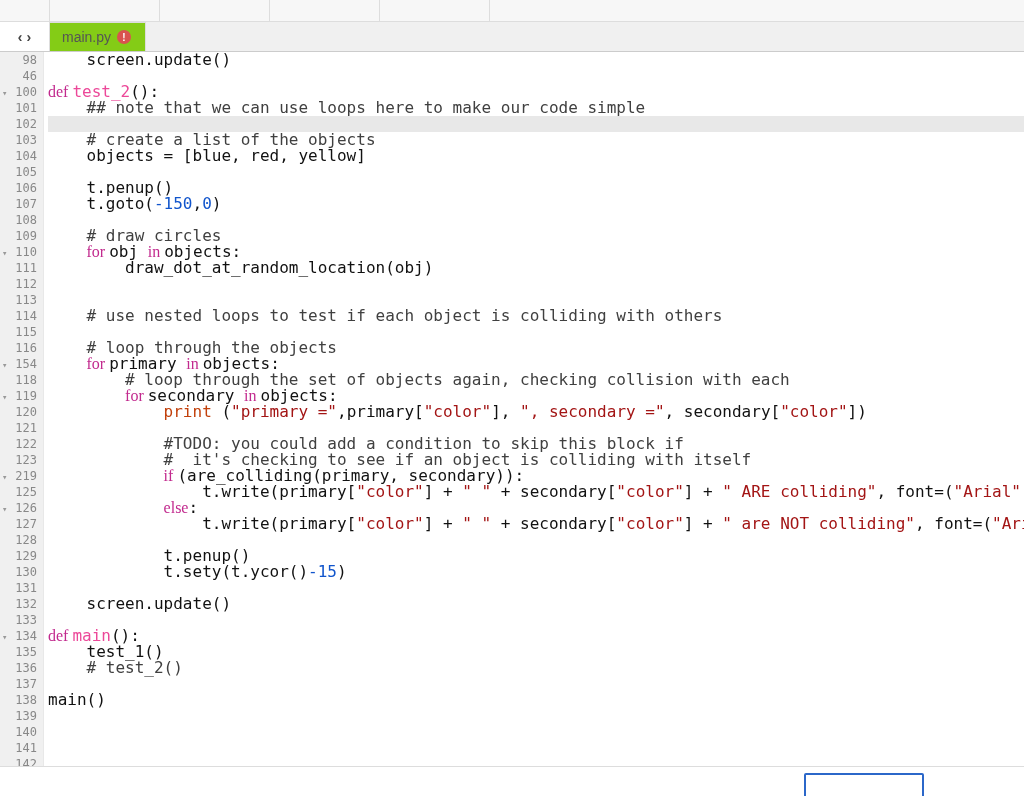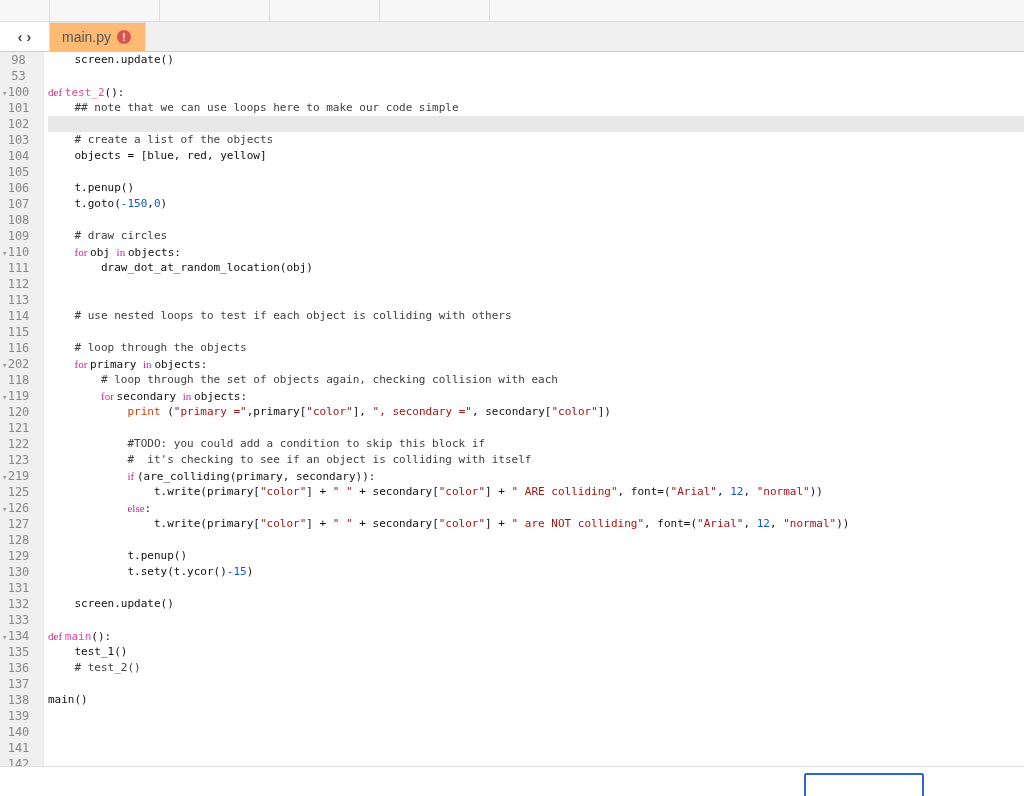--- a/index.html
+++ b/index.html
@@ -38,21 +38,21 @@
     background: #fff;
     border-right: 1px solid #ddd;
     font-size: 14px;
     color: #444;
     font-weight: bold;
   }
   .file-tab {
     display: flex;
     align-items: center;
     padding: 0 14px 0 10px;
-    background: #fdba74;
+    background: #84cc16;
     border-right: 1px solid #ddd;
     border-top: 1px solid #ddd;
     font-size: 14px;
     color: #555;
     justify-content: flex-end;
   }
   .file-tab .filename { margin-left: 2px; }
   .error-badge {
     width: 14px;
     height: 14px;
@@ -68,21 +68,21 @@
   }
   .editor-wrap {
     display: flex;
     height: calc(100% - 22px - 30px - 30px);
     background: #fff;
     position: relative;
   }
   .gutter {
     width: 44px;
     background: #f0f0f0;
-    text-align: center;
+    text-align: right;
     color: #888;
     font-family: "SFMono-Regular", Consolas, "DejaVu Sans Mono", monospace;
     font-size: 12px;
     line-height: 16px;
     padding-right: 6px;
     padding-top: 0;
     user-select: none;
     flex-shrink: 0;
     border-right: 1px solid #e8e8e8;
     position: relative;
@@ -95,21 +95,21 @@
     content: "▾";
     position: absolute;
     left: 2px;
     color: #999;
     font-size: 9px;
     top: 1px;
   }
   .code {
     flex: 1;
     font-family: "SFMono-Regular", Consolas, "DejaVu Sans Mono", monospace;
-    font-size: 11px;
+    font-size: 16px;
     line-height: 16px;
     white-space: pre;
     color: #111;
     padding-left: 4px;
     overflow: hidden;
   }
   .code .row { height: 16px; }
   .code .hl {
     background: #e8e8e8;
     display: block;
@@ -159,39 +159,39 @@
   </div>
   <div class="file-tab">
     <span class="filename">main.py</span>
     <span class="error-badge">!</span>
   </div>
 </div>
 
 <div class="editor-wrap">
   <div class="gutter" id="gutter">
       <div class="ln">98</div>
-      <div class="ln">53</div>
+      <div class="ln">46</div>
       <div class="ln fold">100</div>
       <div class="ln">101</div>
       <div class="ln">102</div>
       <div class="ln">103</div>
       <div class="ln">104</div>
       <div class="ln">105</div>
       <div class="ln">106</div>
       <div class="ln">107</div>
       <div class="ln">108</div>
       <div class="ln">109</div>
       <div class="ln fold">110</div>
       <div class="ln">111</div>
       <div class="ln">112</div>
       <div class="ln">113</div>
       <div class="ln">114</div>
       <div class="ln">115</div>
       <div class="ln">116</div>
-      <div class="ln fold">202</div>
+      <div class="ln fold">154</div>
       <div class="ln">118</div>
       <div class="ln fold">119</div>
       <div class="ln">120</div>
       <div class="ln">121</div>
       <div class="ln">122</div>
       <div class="ln">123</div>
       <div class="ln fold">219</div>
       <div class="ln">125</div>
       <div class="ln fold">126</div>
       <div class="ln">127</div>

